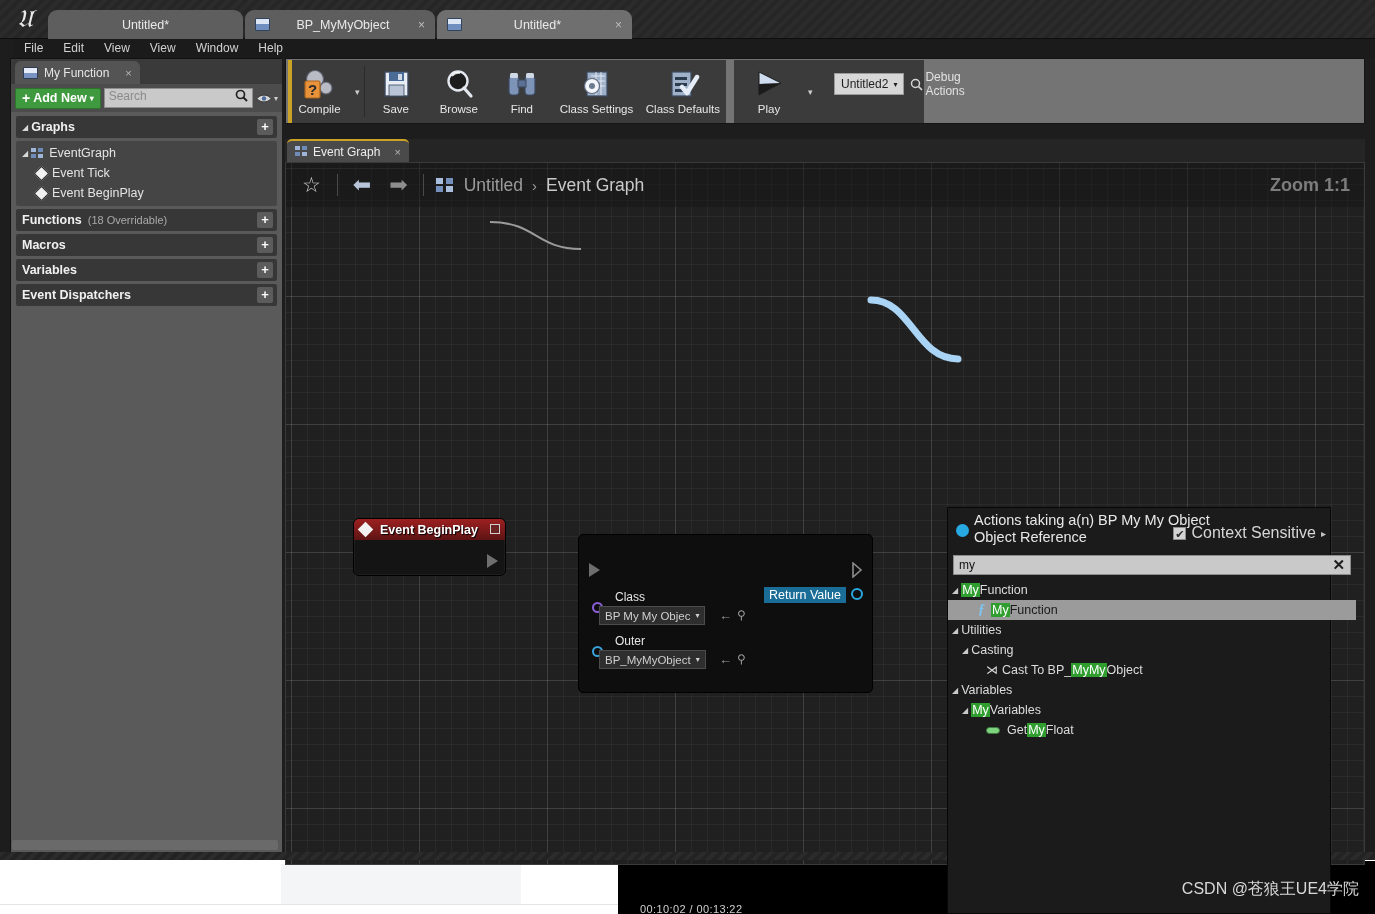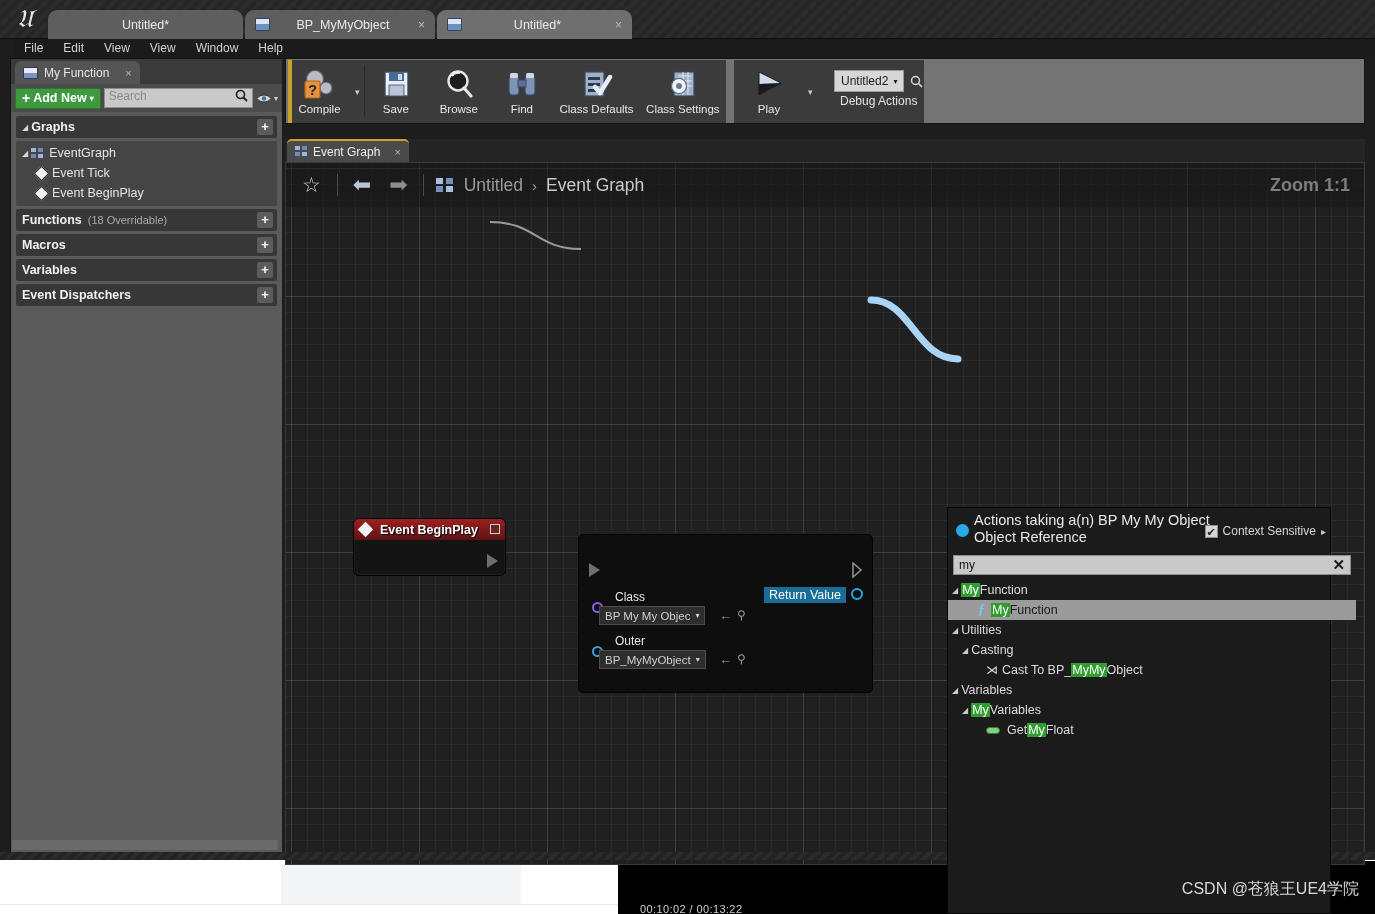--- a/index.html
+++ b/index.html
@@ -83,21 +83,21 @@
   
   .toolbar { position:absolute; left:285px; top:58px; width:1080px; height:66px; background:#747474; border:1px solid #151515; }
   .tb-group { position:absolute; top:1px; height:63px; background:#3b3b3b; display:flex; align-items:stretch; }
   .tb-btn { width:70px; display:flex; flex-direction:column; align-items:center; justify-content:center; gap:3px; color:#e7e7e7; font-size:11.5px; }
   .tb-btn.wide { width:96px; }
   .tb-sep { width:1px; background:#2a2a2a; margin:6px 0; }
   .tb-icon { width:34px; height:32px; position:relative; }
   .tb-caret { align-self:center; color:#cdcdcd; font-size:9px; padding:0 4px; }
   .accent-left { position:absolute; left:0; top:0; width:4px; height:63px; background:#c9a227; }
 
-  .dbgfilter { position:absolute; top:10px; display:flex; flex-direction:column; align-items:center; gap:2px; }
+  .dbgfilter { position:absolute; top:10px; display:flex; flex-direction:row; align-items:center; gap:2px; }
   .dbgsel { height:22px; background:#d7d7d7; border:1px solid #9a9a9a; color:#1d1d1d; font-size:12px;
             display:flex; align-items:center; padding:0 6px; gap:5px; }
   .dbgrow { display:flex; align-items:center; gap:6px; }
   .dbglabel { color:#e2e2e2; font-size:12px; }
 
   
   .graphwrap { position:absolute; left:285px; top:127px; width:1080px; height:726px;margin-top:12px; }
   .g-tabstrip { position:absolute; left:0; top:0; width:1080px; height:23px; background:#252525; }
   .g-tab { position:absolute; left:2px; top:0; height:23px; background:#4a4a4a; border-top:2px solid #c9a227;
            border-top-left-radius:5px; border-top-right-radius:5px; display:flex; align-items:center; padding:0 8px; color:#ededed; font-size:12px; }
@@ -172,21 +172,21 @@
             border-bottom-left-radius:4px; border-bottom-right-radius:4px; }
 
   
   .ctxmenu { position:absolute; left:947px; top:507px; width:384px; height:407px; background:#1b1b1b; border:1px solid #070707; }
   .ctx-head { position:relative; height:46px; padding:4px 6px 0 26px; }
   .ctx-bluedot { position:absolute; left:8px; top:16px; width:13px; height:13px; border-radius:50%; background:#27a9e1; }
   .ctx-title { color:#e8e8e8; font-size:14.5px; line-height:17px; width:280px; }
   .ctx-sensitive { position:absolute; right:4px; top:16px; display:flex; align-items:center; gap:5px; }
   .ctx-check { width:13px; height:13px; background:#d4d4d4; border:1px solid #8d8d8d; color:#2a2a2a; font-size:11px;
                line-height:12px; text-align:center; }
-  .ctx-sens-label { color:#d6d6d6; font-size:12px; }
+  .ctx-sens-label { color:#d6d6d6; font-size:16px; }
   .ctx-sens-caret { color:#c6c6c6; font-size:10px; }
 
   .ctx-search { position:absolute; left:5px; top:47px; width:398px; height:20px; background:#c9c9c9; border:1px solid #8c8c8c;
                 display:flex; align-items:center; padding:0 5px; }
   .ctx-search .qtext { color:#111; font-size:12px; flex:1 1 auto; }
   .ctx-search .clearx { color:#1c1c1c; font-size:15px; font-weight:bold; }
 
   .ctx-list { position:absolute; left:0; top:70px; width:408px; height:337px; padding-top:2px; }
   .ctx-row { height:20px; display:flex; align-items:center; color:#dcdcdc; font-size:12.5px; }
   .ctx-row.sel { background:#9b9b9b; color:#1a1a1a; }
@@ -375,54 +375,54 @@
           <div class="tb-icon">
             <svg width="34" height="32" viewBox="0 0 34 32">
               <rect x="4" y="8" width="10" height="19" rx="3" fill="#7e93b8" stroke="#3b4a5e" stroke-width="1.2"></rect>
               <rect x="20" y="8" width="10" height="19" rx="3" fill="#7e93b8" stroke="#3b4a5e" stroke-width="1.2"></rect>
               <rect x="13" y="12" width="8" height="7" fill="#5d7196" stroke="#3b4a5e" stroke-width="1"></rect>
               <rect x="5" y="5" width="8" height="5" rx="1.5" fill="#cfd9e6"></rect>
               <rect x="21" y="5" width="8" height="5" rx="1.5" fill="#cfd9e6"></rect>
             </svg>
           </div>
           <div>Find</div>
-        </div>
-
-        <div class="tb-btn wide">
-          <div class="tb-icon">
-            <svg width="34" height="32" viewBox="0 0 34 32">
-              <rect x="6" y="4" width="19" height="24" fill="#9fb0c9" stroke="#3b4a5e" stroke-width="1.2"></rect>
-              <g fill="#2c3a4e">
-                <rect x="9" y="9" width="12" height="3"></rect>
-                  <rect x="9" y="15" width="12" height="3"></rect>
-                <rect x="9" y="21" width="12" height="3"></rect>
-              </g>
-              <path d="M16 19 L21 25 L31 9" stroke="#e6edf7" stroke-width="4.5" fill="none" stroke-linecap="round" stroke-linejoin="round"></path>
-            </svg>
-          </div>
-          <div>Class Defaults</div>
         </div>
 
         <div class="tb-btn wide">
           <div class="tb-icon">
             <svg width="34" height="32" viewBox="0 0 34 32">
               <rect x="8" y="4" width="20" height="24" fill="#9fb0c9" stroke="#3b4a5e" stroke-width="1.2"></rect>
               <g stroke="#e8eef7" stroke-width=".9">
                 <line x1="12" y1="8" x2="26" y2="8"></line>
                   <line x1="12" y1="13" x2="26" y2="13"></line>
                 <line x1="12" y1="18" x2="26" y2="18"></line>
                   <line x1="17" y1="4" x2="17" y2="27"></line>
                 <line x1="22" y1="4" x2="22" y2="27"></line>
               </g>
               <circle cx="13" cy="18" r="7.5" fill="#f2f5fa" stroke="#5e6b80" stroke-width="1.2"></circle>
               <circle cx="13" cy="18" r="3" fill="#6d7b90"></circle>
             </svg>
           </div>
           <div>Class Settings</div>
         </div>
+
+        <div class="tb-btn wide">
+          <div class="tb-icon">
+            <svg width="34" height="32" viewBox="0 0 34 32">
+              <rect x="6" y="4" width="19" height="24" fill="#9fb0c9" stroke="#3b4a5e" stroke-width="1.2"></rect>
+              <g fill="#2c3a4e">
+                <rect x="9" y="9" width="12" height="3"></rect>
+                  <rect x="9" y="15" width="12" height="3"></rect>
+                <rect x="9" y="21" width="12" height="3"></rect>
+              </g>
+              <path d="M16 19 L21 25 L31 9" stroke="#e6edf7" stroke-width="4.5" fill="none" stroke-linecap="round" stroke-linejoin="round"></path>
+            </svg>
+          </div>
+          <div>Class Defaults</div>
+        </div>
       </div>
 
       <div class="tb-group" style="left:448px; width:190px;">
         <div class="tb-btn">
           <div class="tb-icon">
             <svg width="34" height="32" viewBox="0 0 34 32">
               <path d="M7 4 L29 15 L7 27 Z" fill="#cfdcf0" stroke="#1b1b1b" stroke-width="1"></path>
               <path d="M7 16 L29 15 L7 27 Z" fill="#1a1a1a"></path>
             </svg>
           </div>

